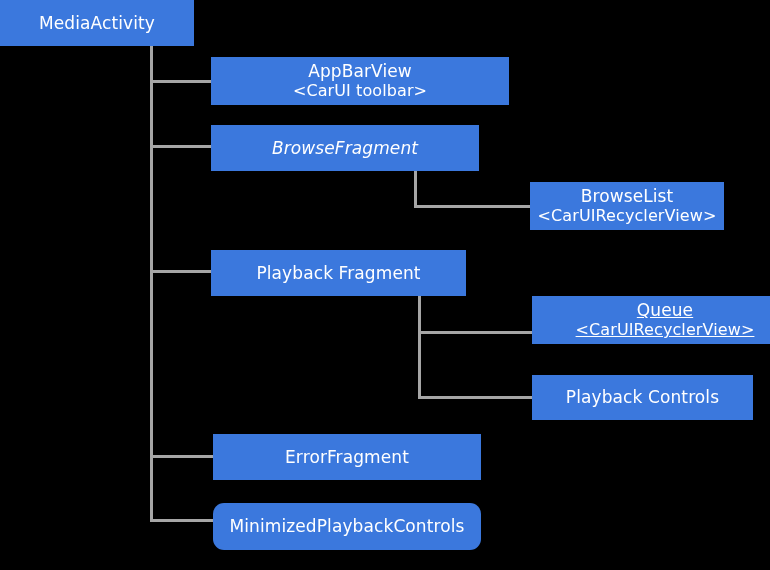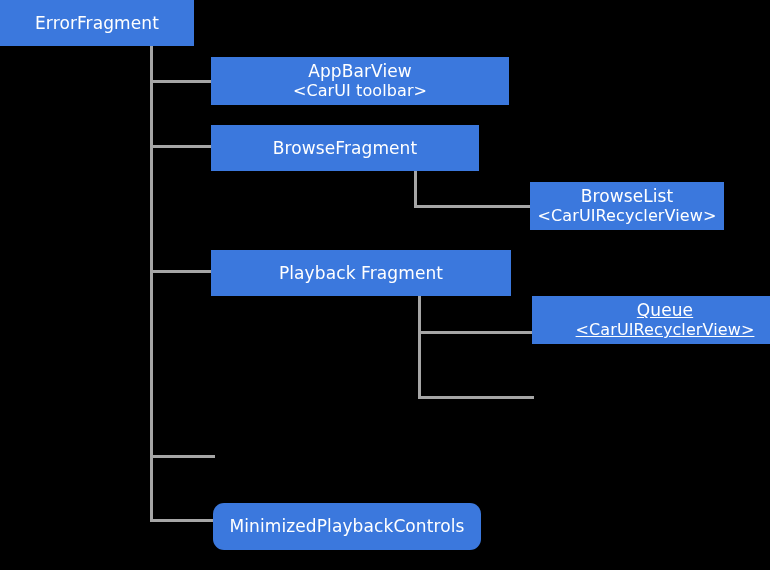--- a/index.html
+++ b/index.html
@@ -48,23 +48,23 @@
     font-size: 16px;
     font-weight: 400;
     letter-spacing: 0.1px;
     white-space: nowrap;
     margin-top: 1px;
   }
 
   
   #node-media-activity     { left:   0px; top:   0px; width: 194px; height: 46px; }
   #node-app-bar-view       { left: 211px; top:  57px; width: 298px; height: 48px; }
-  #node-browse-fragment    { left: 211px; top: 125px; width: 268px; height: 46px; }
+  #node-browse-fragment    { left: 211px; top: 125px; width: 268px; height: 46px; font-style: italic; }
   #node-browse-list        { left: 530px; top: 182px; width: 194px; height: 48px; }
-  #node-playback-fragment  { left: 211px; top: 250px; width: 300px; height: 46px; }
+  #node-playback-fragment  { left: 211px; top: 250px; width: 255px; height: 46px; }
   #node-queue              { left: 532px; top: 296px; width: 266px; height: 48px; text-decoration: underline; }
   #node-playback-controls  { left: 532px; top: 375px; width: 221px; height: 45px; }
   #node-error-fragment     { left: 213px; top: 434px; width: 268px; height: 46px; }
   #node-minimized-controls { left: 213px; top: 503px; width: 268px; height: 47px; border-radius: 11px; }
 </style>
 </head>
 <body>
 
 <div id="canvas">
 
@@ -81,21 +81,21 @@
   <div class="line h" style="left:150px; top:519px; width:65px;"></div>
 
   <div class="line v" style="left:414px; top:171px; height:37px;"></div>
   <div class="line h" style="left:414px; top:205px; width:118px;"></div>
 
   <div class="line v" style="left:418px; top:296px; height:103px;"></div>
   <div class="line h" style="left:418px; top:331px; width:116px;"></div>
   <div class="line h" style="left:418px; top:396px; width:116px;"></div>
 
   <div class="node" id="node-media-activity">
-    <span class="title">ErrorFragment</span>
+    <span class="title">MediaActivity</span>
   </div>
 
   <div class="node" id="node-app-bar-view">
     <span class="title">AppBarView</span>
     <span class="subtitle">&lt;CarUI toolbar&gt;</span>
   </div>
 
   <div class="node" id="node-browse-fragment">
     <span class="title">BrowseFragment</span>
   </div>
@@ -107,19 +107,25 @@
 
   <div class="node" id="node-playback-fragment">
     <span class="title">Playback Fragment</span>
   </div>
 
   <div class="node" id="node-queue">
     <span class="title">Queue</span>
     <span class="subtitle">&lt;CarUIRecyclerView&gt;</span>
   </div>
 
+  <div class="node" id="node-playback-controls">
+    <span class="title">Playback Controls</span>
+  </div>
 
+  <div class="node" id="node-error-fragment">
+    <span class="title">ErrorFragment</span>
+  </div>
 
   <div class="node" id="node-minimized-controls">
     <span class="title">MinimizedPlaybackControls</span>
   </div>
 
 </div>
 
 </body></html>

